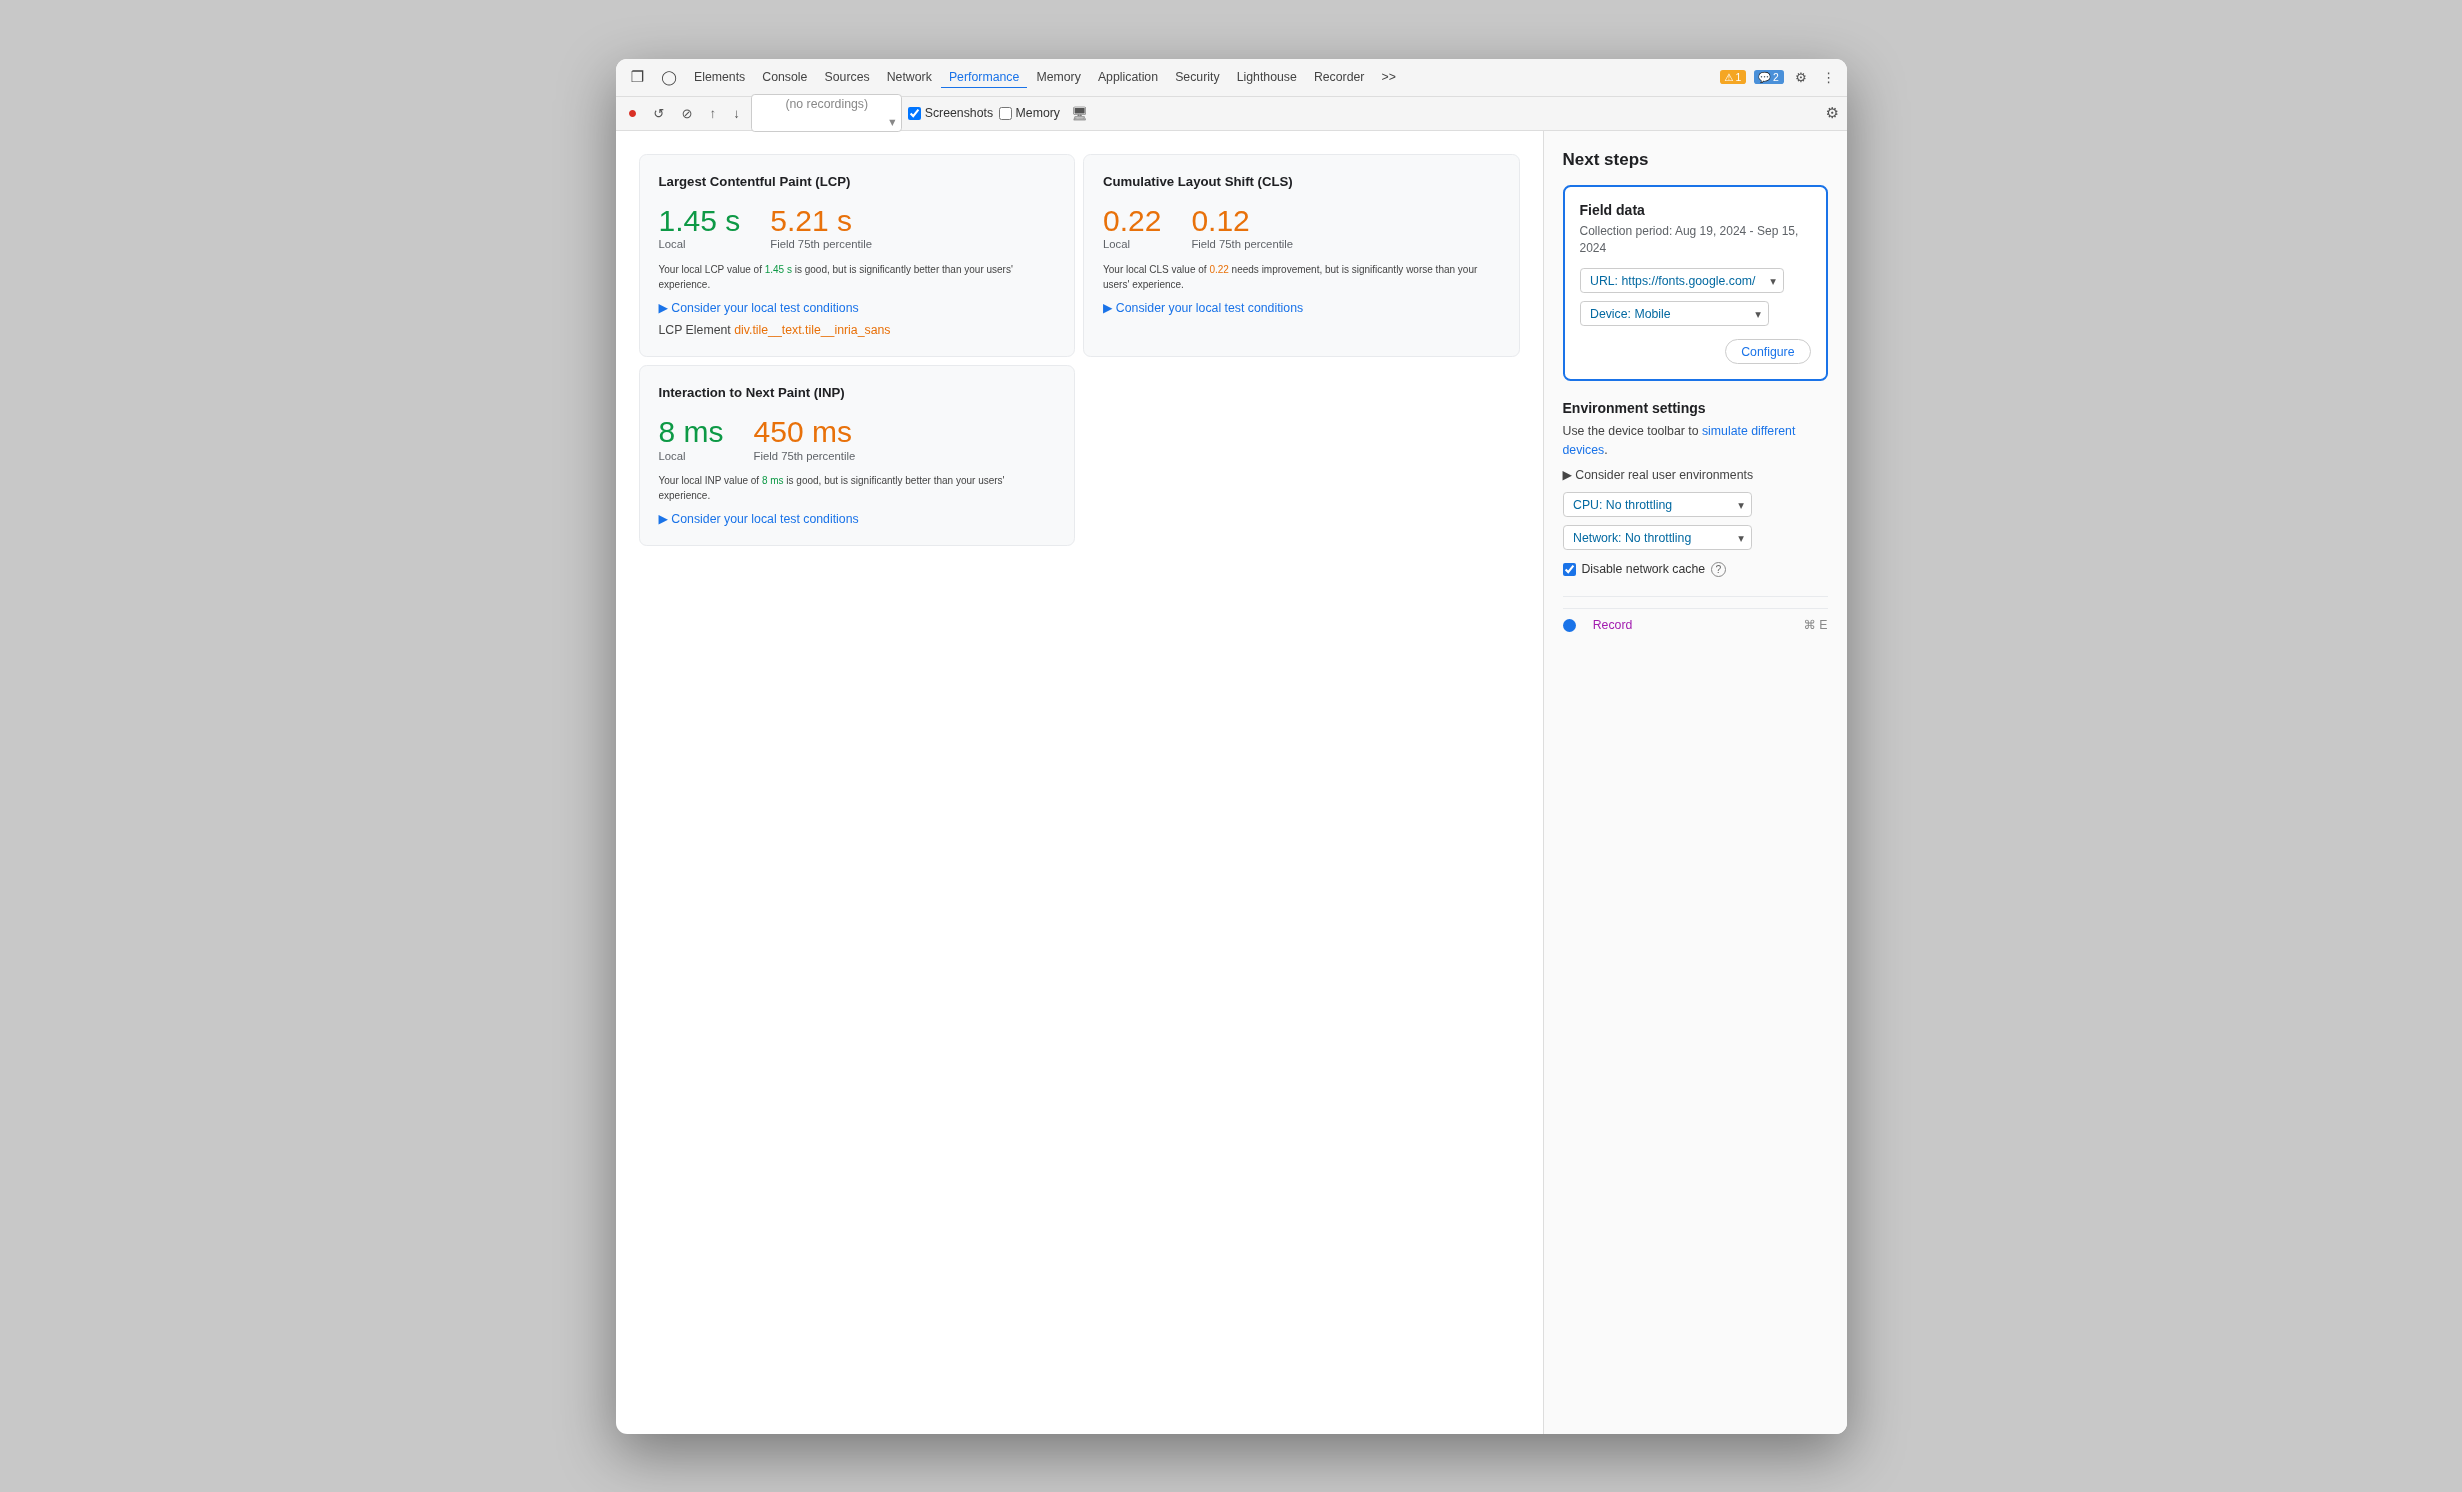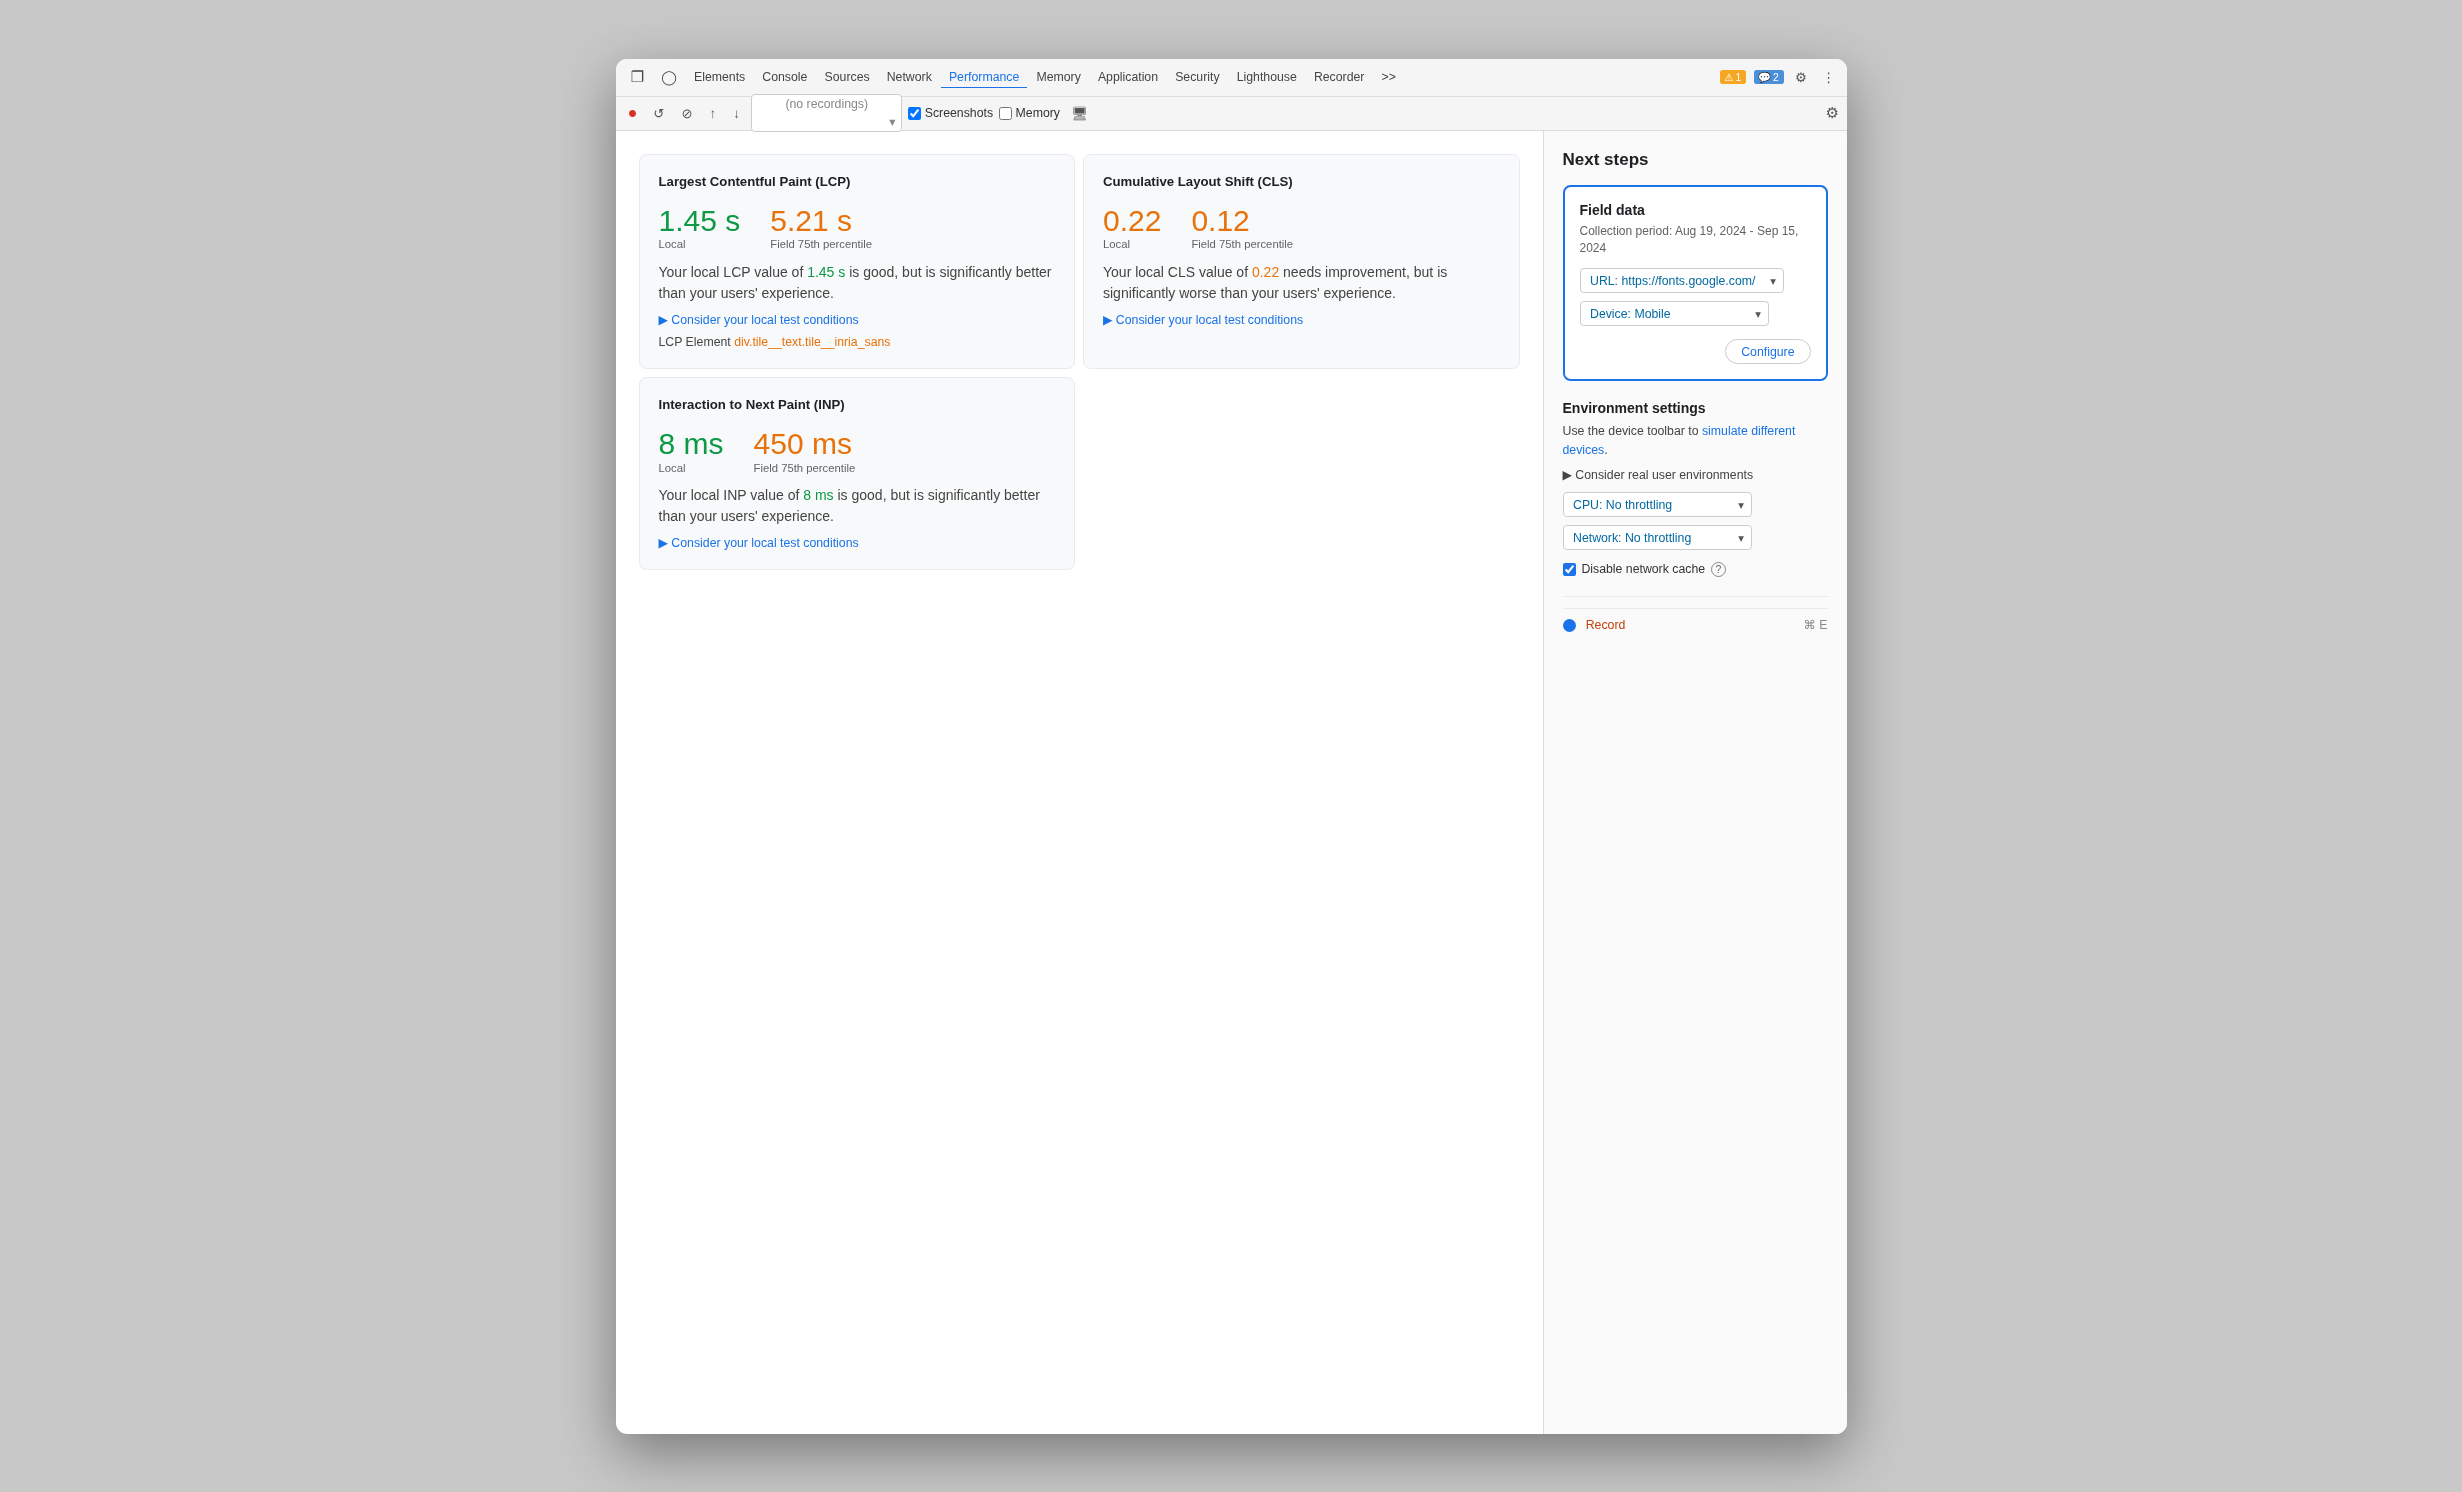--- a/index.html
+++ b/index.html
@@ -210,21 +210,21 @@
       line-height: 1.1;
     }
     .metric-value.green { color: #0d9945; }
     .metric-value.orange { color: #e8710a; }
     .metric-label {
       font-size: 11.3px;
       color: #5f6368;
       margin-top: 1.9px;
     }
     .metric-description {
-      font-size: 14px;
+      font-size: 10px;
       color: #444;
       line-height: 1.5;
       margin-bottom: 9.5px;
     }
     .metric-description .highlight-green { color: #0d9945; }
     .metric-description .highlight-orange { color: #e8710a; }
     .metric-link {
       font-size: 12.3px;
       color: #1a73e8;
       text-decoration: none;
@@ -336,25 +336,25 @@
       display: flex;
       align-items: center;
       padding: 9.5px 0;
       gap: 7.6px;
       border-top: 0.9px solid #e8eaed;
     }
     .record-btn {
       background: none;
       border: none;
       font-size: 12.3px;
-      color: #c2410c;
-      cursor: pointer;
-      display: flex;
-      align-items: center;
-      gap: 10px;
+      color: #a21caf;
+      cursor: pointer;
+      display: flex;
+      align-items: center;
+      gap: 17px;
       font-weight: 500;
     }
     .record-shortcut {
       margin-left: auto;
       font-size: 12.3px;
       color: #888;
     }
     .checkbox-wrapper {
       display: flex;
       align-items: center;

